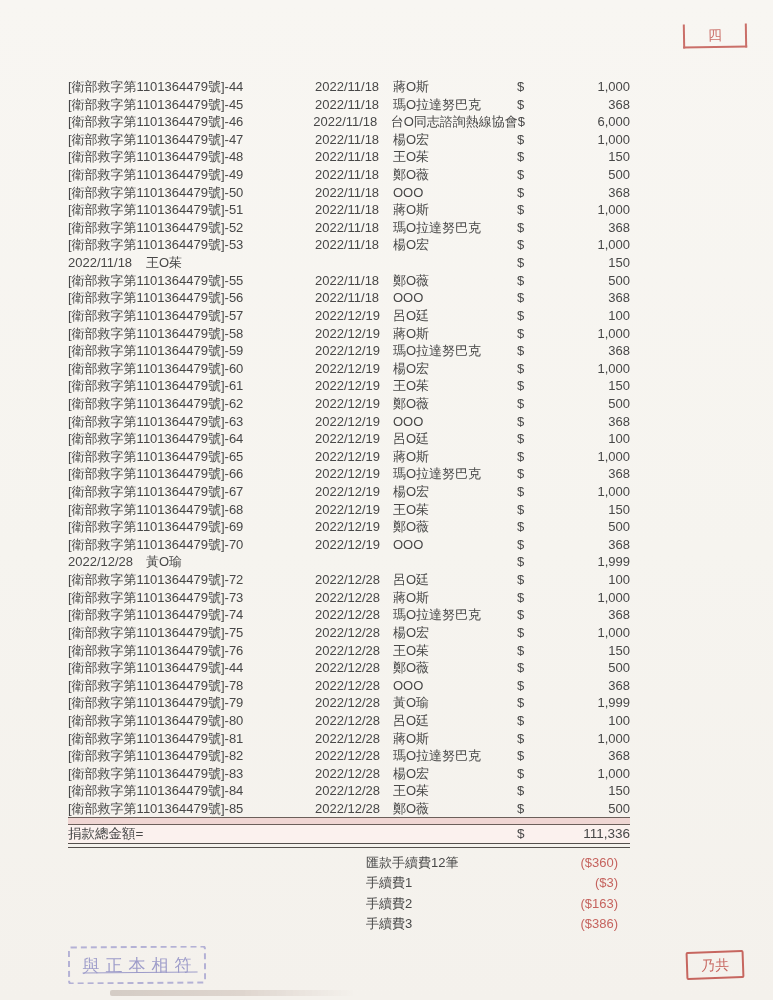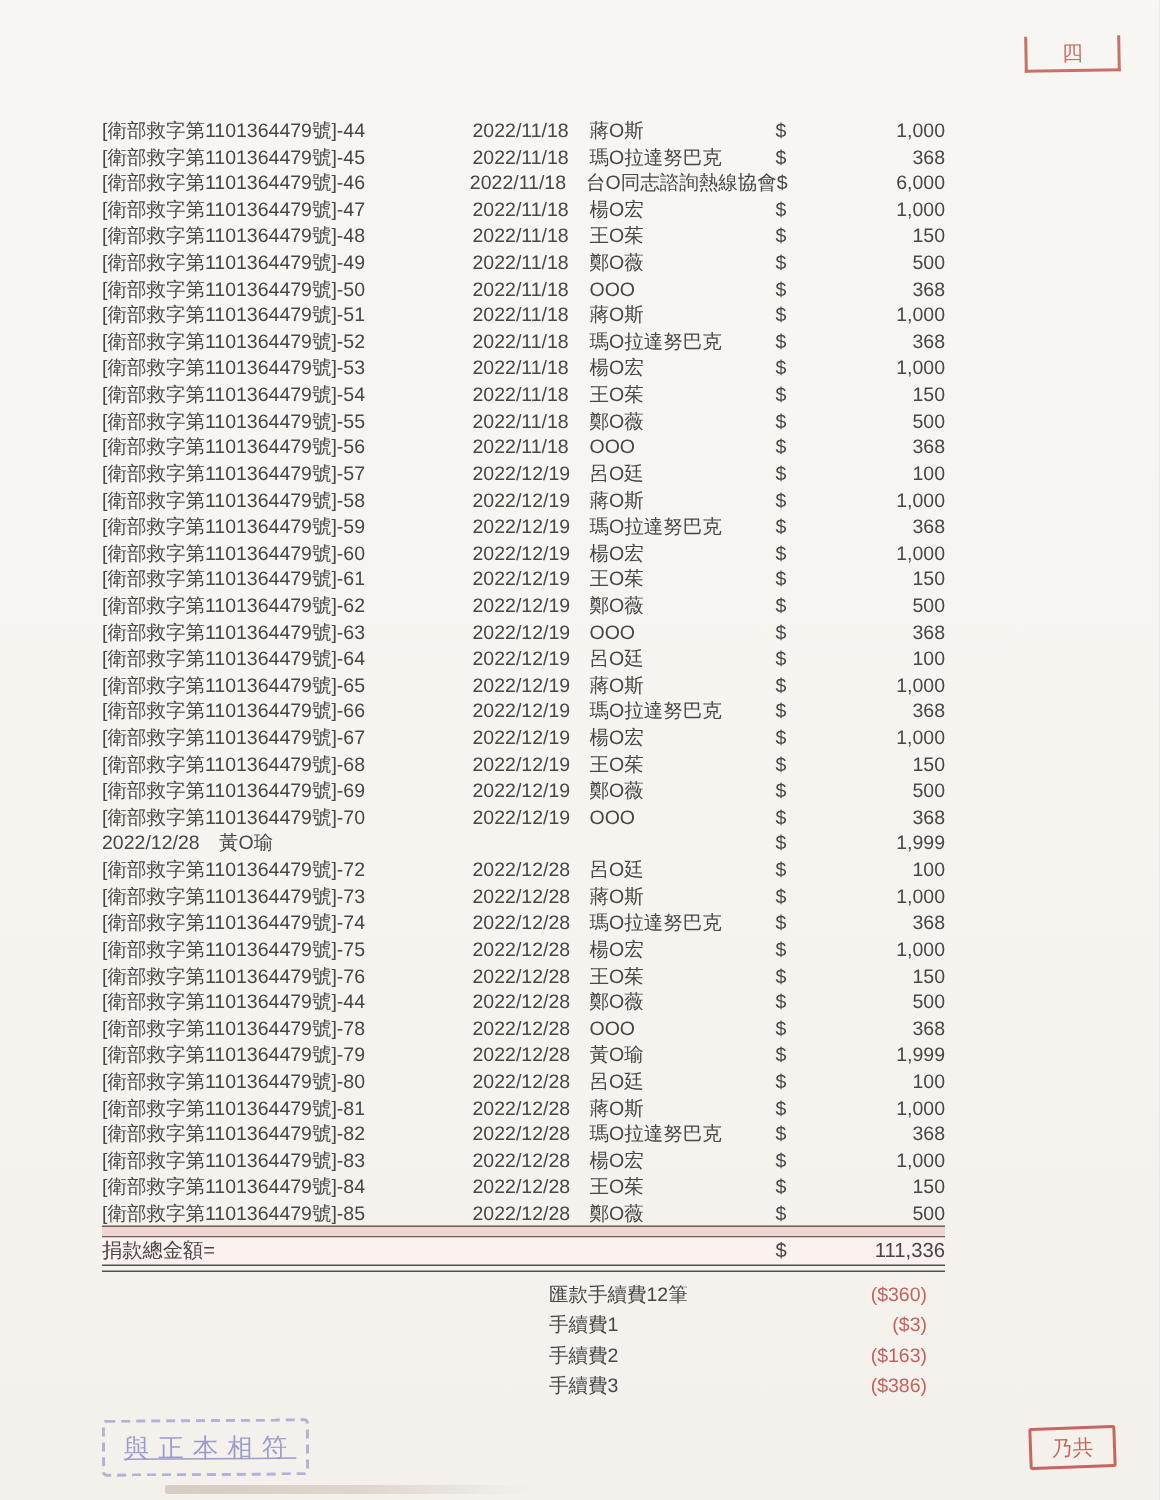--- a/index.html
+++ b/index.html
@@ -172,21 +172,20 @@
 
       <div class="row">
         <span class="c-ref">[衛部救字第1101364479號]-53</span>
         <span class="c-date">2022/11/18</span>
         <span class="c-name">楊O宏</span>
         <span class="c-cur">$</span>
         <span class="c-amt">1,000</span>
       </div>
 
       <div class="row">
-        <span class="c-ref">[衛部救字第1101364479號]-54</span>
         <span class="c-date">2022/11/18</span>
         <span class="c-name">王O茱</span>
         <span class="c-cur">$</span>
         <span class="c-amt">150</span>
       </div>
 
       <div class="row">
         <span class="c-ref">[衛部救字第1101364479號]-55</span>
         <span class="c-date">2022/11/18</span>
         <span class="c-name">鄭O薇</span>

